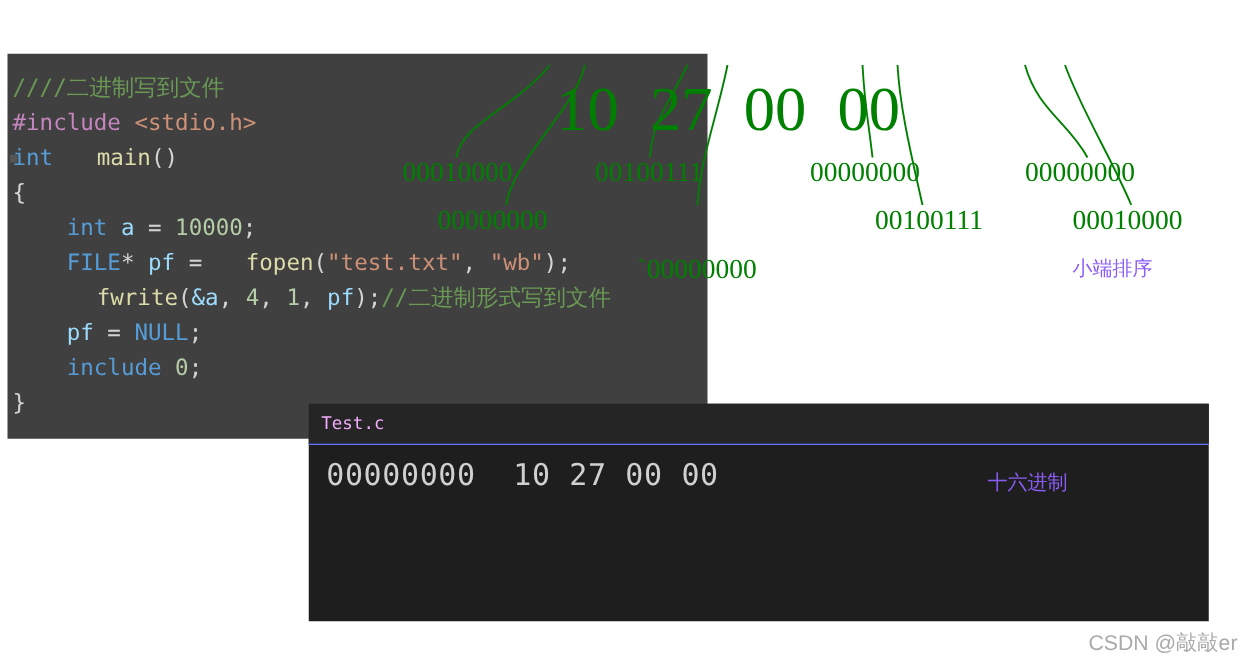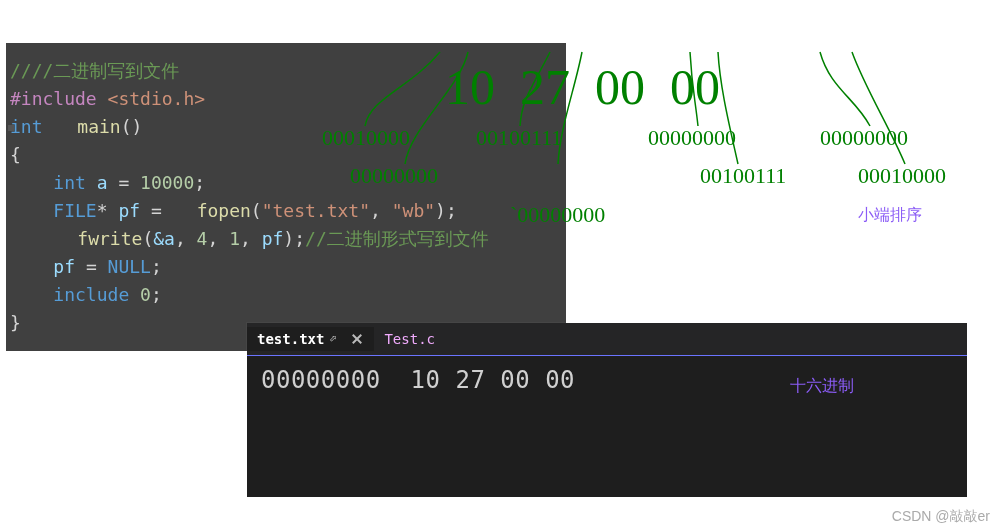--- a/index.html
+++ b/index.html
@@ -124,21 +124,21 @@
   }
   .hex-offset { color:#d0d0d0; }
   .hex-bytes  { color:#d0d0d0; margin-left:30px; }
 
   .sep-vline {
     position:absolute;
     width:2px; height:42px; background:#008000;
   }
   .watermark {
     position:absolute; right:8px; bottom:4px;
-    font-family: sans-serif; font-size:14px; color:#aaa;
+    font-family: sans-serif; font-size:17px; color:#aaa;
   }
 </style>
 </head>
 <body>
 
 <div class="hex-header">
   <span>10</span>  <span>27</span>  <span>00</span>  <span>00</span>
 </div>
 
 <svg class="svg-lines" viewBox="0 0 700 130">
@@ -174,25 +174,20 @@
   <div class="code-line">    <span class="tok-keyword">int</span> <span class="tok-var">a</span> <span class="tok-op">=</span> <span class="tok-num">10000</span><span class="tok-punct">;</span></div>
   <div class="code-line">    <span class="tok-type">FILE</span><span class="tok-op">*</span> <span class="tok-var">pf</span> <span class="tok-op">=</span> <span class="tok-func">fopen</span><span class="tok-punct">(</span><span class="tok-str">"test.txt"</span><span class="tok-punct">, </span><span class="tok-str">"wb"</span><span class="tok-punct">);</span></div>
   <div class="code-line">    <span class="tok-func">fwrite</span><span class="tok-punct">(</span><span class="tok-var">&amp;a</span><span class="tok-punct">, </span><span class="tok-num">4</span><span class="tok-punct">, </span><span class="tok-num">1</span><span class="tok-punct">, </span><span class="tok-var">pf</span><span class="tok-punct">);</span><span class="tok-comment">//二进制形式写到文件</span></div>
   <div class="code-line">    <span class="tok-var">pf</span> <span class="tok-op">=</span> <span class="tok-null">NULL</span><span class="tok-punct">;</span></div>
   <div class="code-line">    <span class="tok-keyword">include</span> <span class="tok-num">0</span><span class="tok-punct">;</span></div>
   <div class="code-line"><span class="tok-punct">}</span></div>
 </div>
 
 <div class="hex-window">
   <div class="hex-tabs">
-    <div class="tab active">
-      <span>test.txt</span>
-      <span class="pin-icon"></span>
-      <span class="close-icon"></span>
-    </div>
     <div class="tab">
       <span>Test.c</span>
     </div>
   </div>
   <div class="hex-body">
     <span class="hex-offset">00000000</span><span class="hex-bytes">10 27 00 00</span>
   </div>
 </div>
 
 <div class="sep-vline" style="left:770px; top:370px;"></div>

